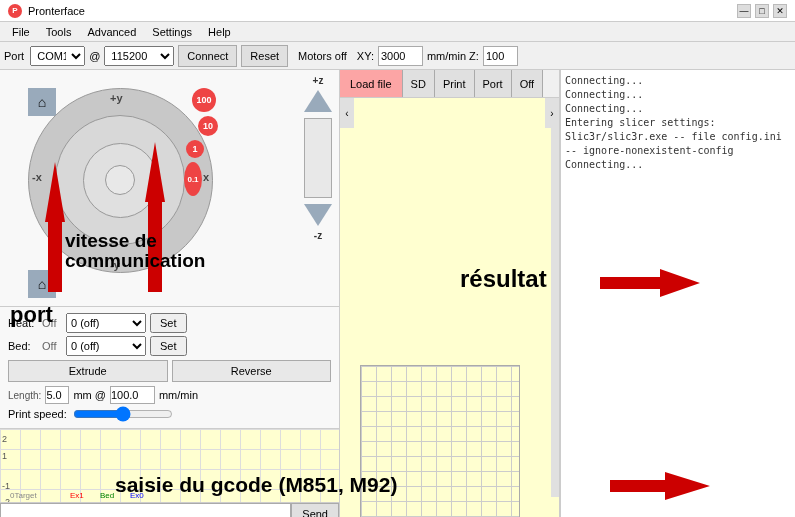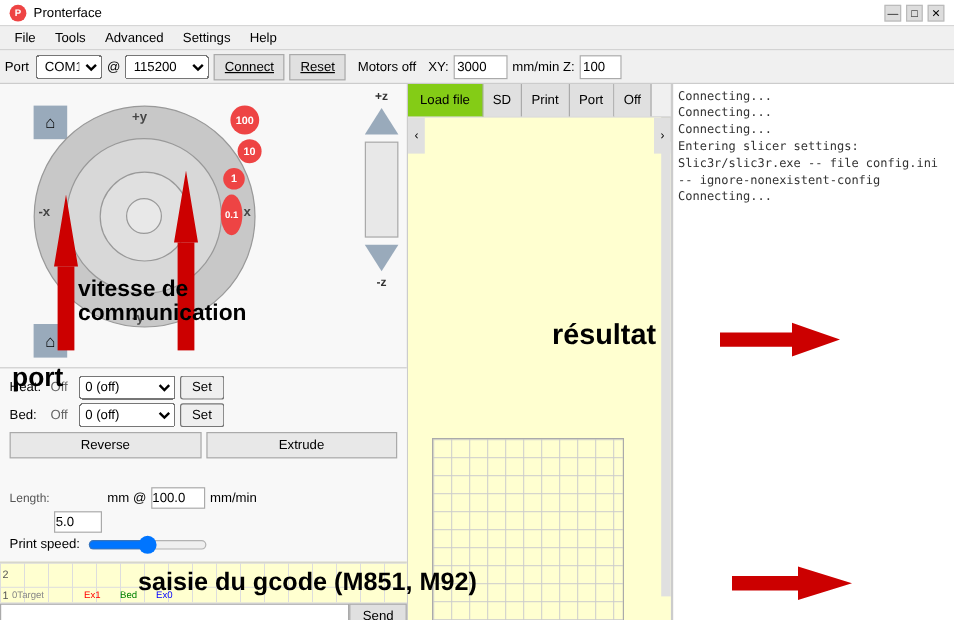--- a/index.html
+++ b/index.html
@@ -76,21 +76,20 @@
       width: 60px;
       border: 1px solid #aaa;
     }
     .toolbar-btn {
       font-size: 11px;
       height: 22px;
       padding: 0 8px;
       background: #e0e0e0;
       border: 1px solid #aaa;
       cursor: pointer;
-      text-decoration: underline;
     }
     .main-area {
       display: flex;
       height: calc(517px - 62px);
     }
     .left-panel {
       width: 340px;
       display: flex;
       flex-direction: column;
       border-right: 1px solid #ccc;
@@ -166,21 +165,21 @@
     }
     .top-btn-row {
       display: flex;
       height: 28px;
       border-bottom: 1px solid #ccc;
     }
     .file-btn {
       padding: 4px 10px;
       font-size: 11px;
       cursor: pointer;
-      background: #84cc16;
+      background: #fca5a5;
       border: none;
       border-right: 1px solid #aaa;
     }
     .top-btn {
       padding: 4px 8px;
       font-size: 11px;
       cursor: pointer;
       background: #e0e0e0;
       border: none;
       border-right: 1px solid #aaa;
@@ -446,26 +445,26 @@
       </div>
       <div class="heat-row">
         <label>Bed:</label>
         <span>Off</span>
         <select>
           <option>0 (off)</option>
         </select>
         <button style="font-size:11px;height:20px;padding:0 8px;cursor:pointer;">Set</button>
       </div>
       <div class="extrude-row">
+        <button class="extrude-btn">Extrude</button>
         <button class="extrude-btn">Reverse</button>
-        <button class="extrude-btn">Extrude</button>
       </div>
       <div class="length-row">
         <label>Length:</label>
-        <input type="text" value="5.0" style="width: 40px; height: 18px; font-size: 11px; border: 1px solid rgb(170, 170, 170); margin-top: 40px;">
+        <input type="text" value="5.0" style="width: 24px; height: 18px; font-size: 11px; border: 1px solid rgb(170, 170, 170);">
         <span>mm @</span>
         <input type="text" value="100.0" style="width: 45px; height: 18px; font-size: 11px; border: 1px solid rgb(170, 170, 170);">
         <span>mm/min</span>
       </div>
       <div style="display:flex;align-items:center;gap:6px;margin-top:2px;">
         <label>Print speed:</label>
         <input type="range" min="0" max="200" value="100" style="width: 100px;">
       </div>
     </div>
 

